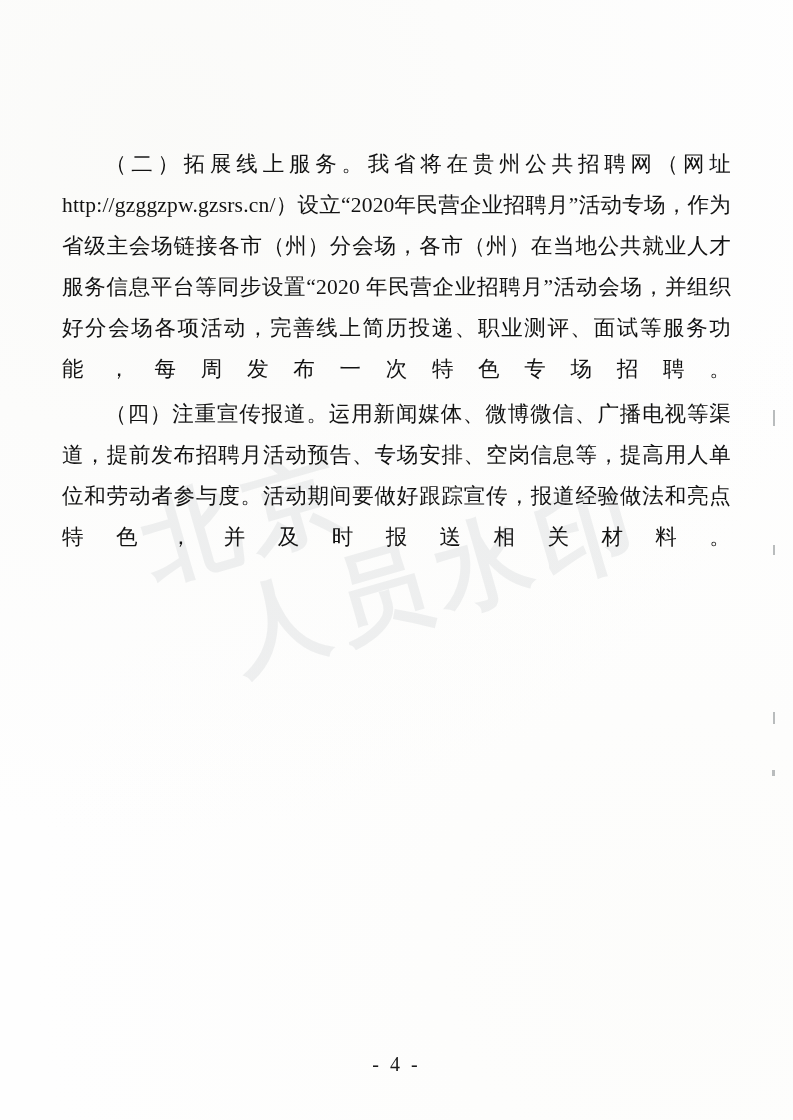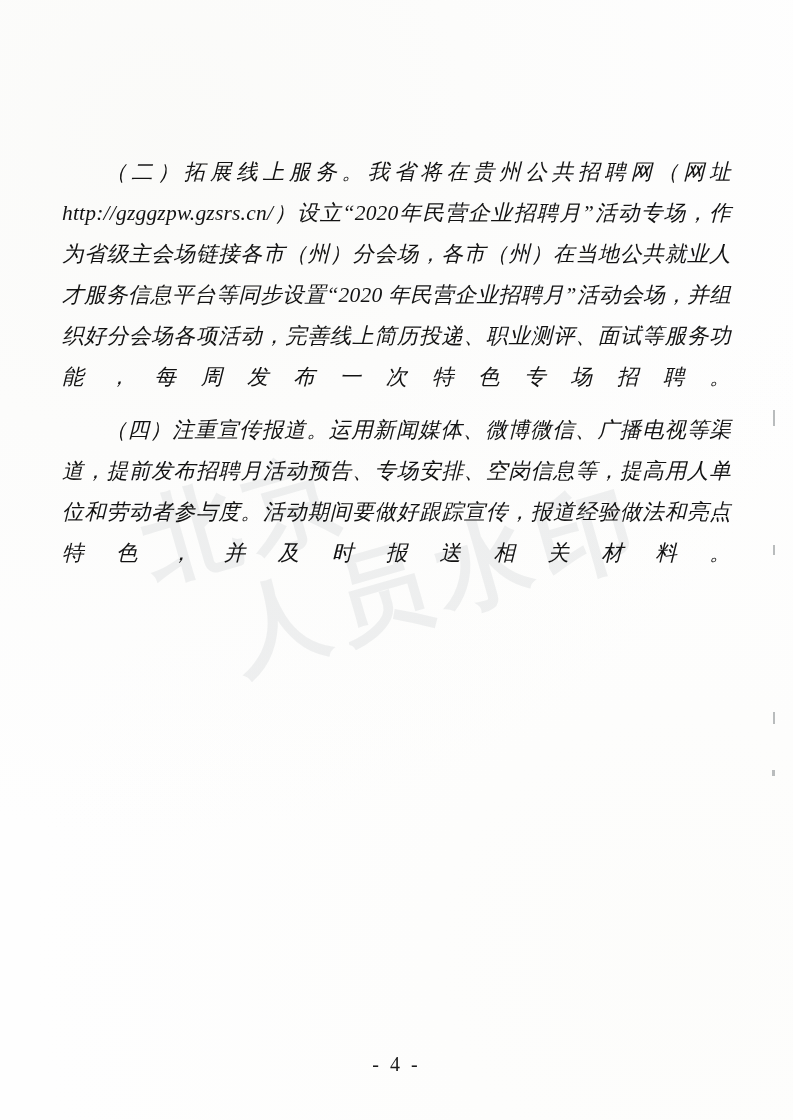--- a/index.html
+++ b/index.html
@@ -30,29 +30,28 @@
     background:
       radial-gradient(circle at 20% 12%, rgba(250,250,248,0.9), rgba(255,255,255,0) 60%),
       radial-gradient(circle at 85% 85%, rgba(252,252,250,0.8), rgba(255,255,255,0) 55%);
     pointer-events: none;
   }
   .doc-body {
     position: relative;
     z-index: 3;
   }
   p.para {
-    margin: 12px 0 2px 0;
+    margin: 4px 0 2px 0;
     font-size: 21.5px;
     line-height: 41px;
     text-align: justify;
     text-align-last: justify;
     letter-spacing: 0.2px;
     text-indent: 0;
     color: #121212;
-    font-style: italic;
   }
   p.para.indent {
     text-indent: 2em;
   }
   
   .watermark {
     position: absolute;
     left: 160px;
     top: 430px;
     width: 430px;

